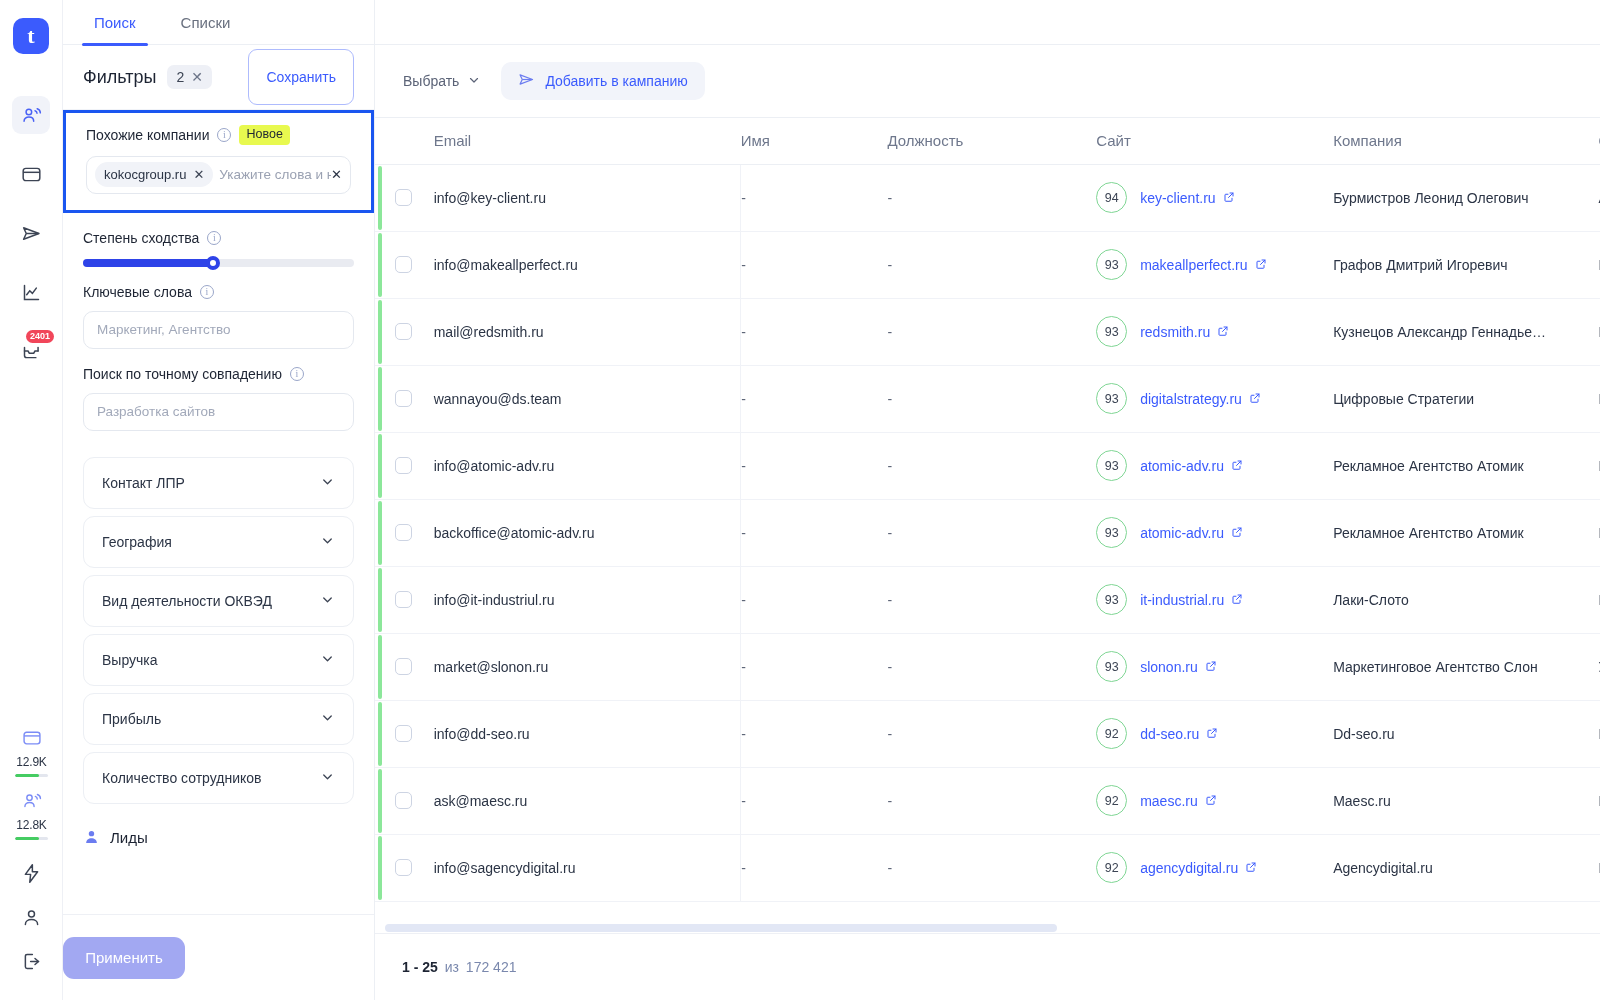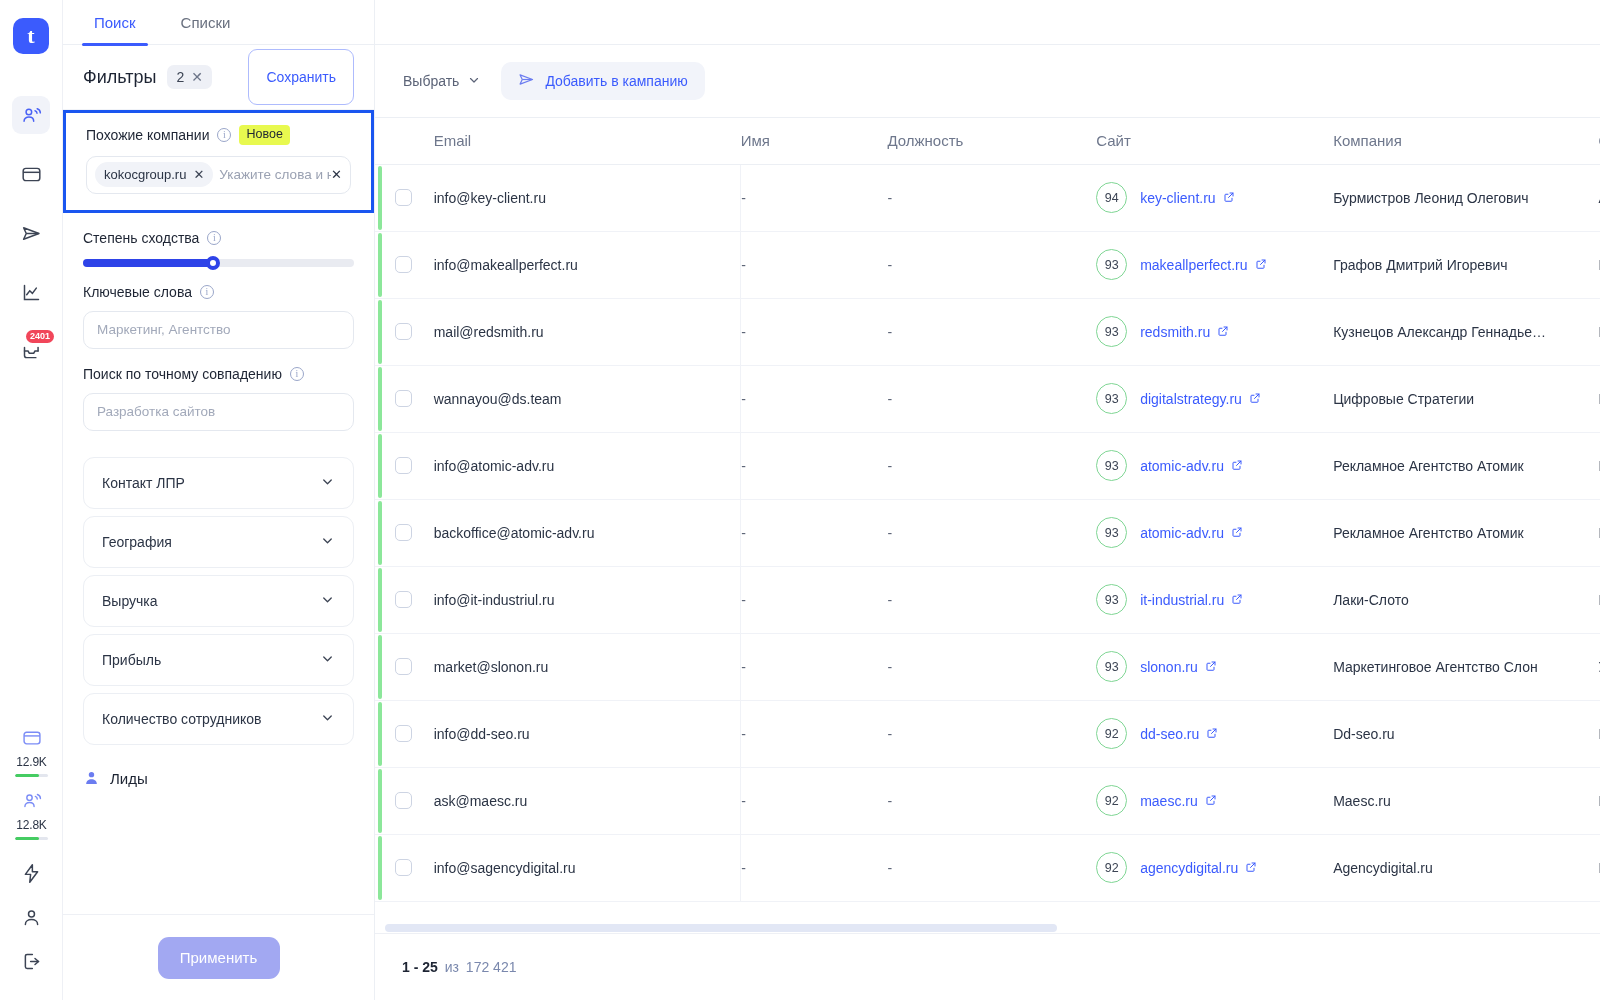--- a/index.html
+++ b/index.html
@@ -126,21 +126,21 @@
   .acc {
     border: 1px solid #eceff4; border-radius: 11px; height: 52px;
     display: flex; align-items: center; padding: 0 18px; margin-bottom: 7px;
     font-size: 14px; color: #2b3445; background: #fff;
   }
   .acc .chev { margin-left: auto; }
   .leads-head { display: flex; align-items: center; gap: 10px; margin: 24px 0 11px 0; font-size: 15px; color: #1d2433; }
 
   .apply-wrap {
     height: 86px; border-top: 1px solid #eef0f5; display: flex;
-    align-items: center; justify-content: center; background: #fff;
+    align-items: center; background: #fff;
   }
   .apply-btn {
     width: 122px; height: 42px; background: #a2a8f2; color: #fff;
     border: none; border-radius: 11px; font-size: 15px;
     font-family: "Liberation Sans", sans-serif;
   }
 
   
   .main { flex: 1; display: flex; flex-direction: column; height: 1000px; position: relative; background:#fff; }
   .topbar {
@@ -385,20 +385,26 @@
 
       <div class="accordion" style="margin-top:26px">
         <div class="acc">
           <span>Контакт ЛПР</span>
           <span class="chev"><svg width="15" height="15" viewBox="0 0 24 24" fill="none" stroke="#3c4454" stroke-width="2.1" stroke-linecap="round" stroke-linejoin="round">
                 <path d="M6 9.5 12 15.5 18 9.5"></path>
               </svg></span>
         </div>
         <div class="acc">
           <span>География</span>
+          <span class="chev"><svg width="15" height="15" viewBox="0 0 24 24" fill="none" stroke="#3c4454" stroke-width="2.1" stroke-linecap="round" stroke-linejoin="round">
+                <path d="M6 9.5 12 15.5 18 9.5"></path>
+              </svg></span>
+        </div>
+        <div class="acc">
+          <span>Вид деятельности ОКВЭД</span>
           <span class="chev"><svg width="15" height="15" viewBox="0 0 24 24" fill="none" stroke="#3c4454" stroke-width="2.1" stroke-linecap="round" stroke-linejoin="round">
                 <path d="M6 9.5 12 15.5 18 9.5"></path>
               </svg></span>
         </div>
         <div class="acc">
           <span>Выручка</span>
           <span class="chev"><svg width="15" height="15" viewBox="0 0 24 24" fill="none" stroke="#3c4454" stroke-width="2.1" stroke-linecap="round" stroke-linejoin="round">
                 <path d="M6 9.5 12 15.5 18 9.5"></path>
               </svg></span>
         </div>

